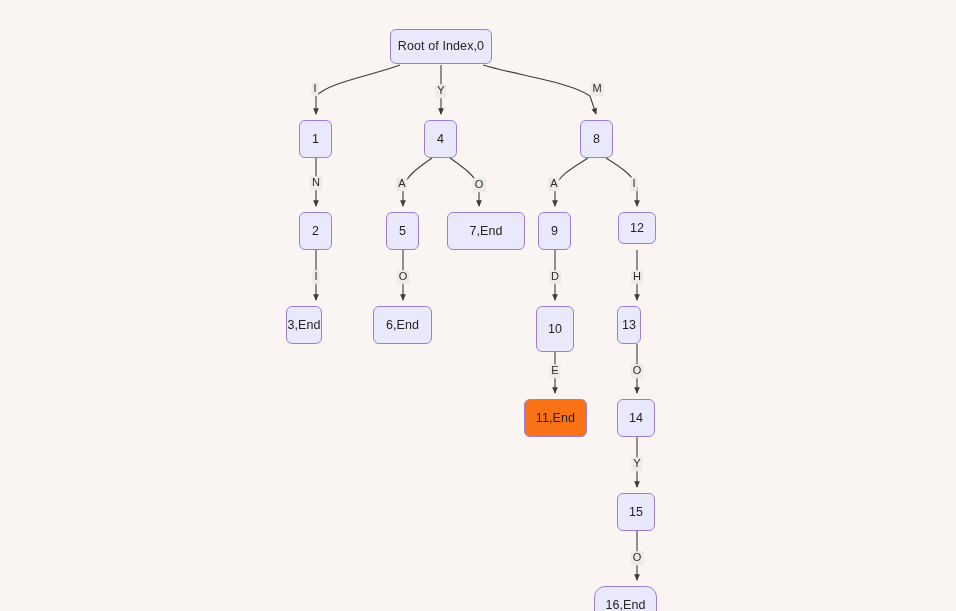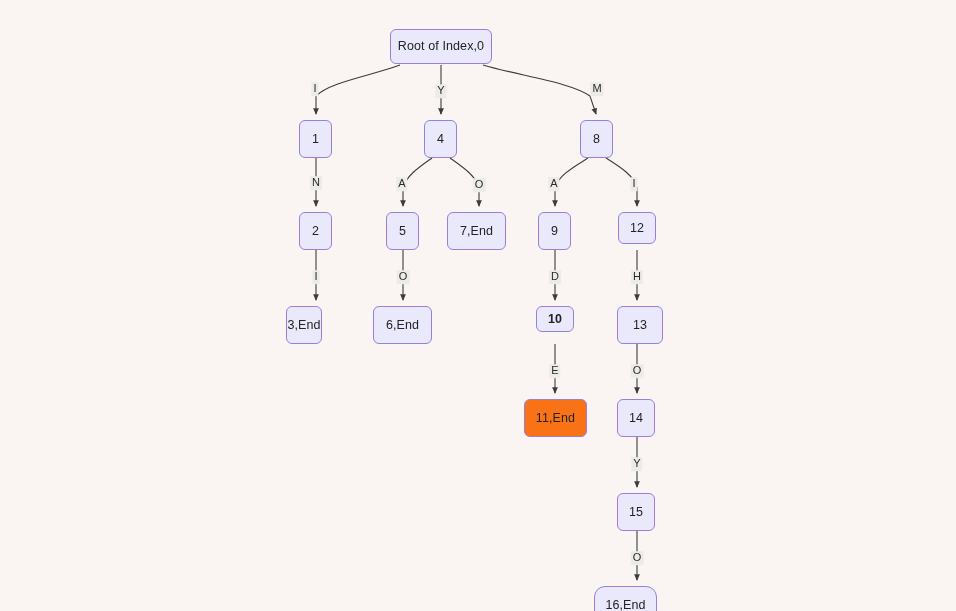--- a/index.html
+++ b/index.html
@@ -99,39 +99,39 @@
       </div>
       <div class="node" style="left: 580px; top: 100px; width: 33px; height: 38px; background: rgb(233, 233, 251); border-color: rgb(154, 127, 216);">
         <span>8</span>
       </div>
       <div class="node" style="left: 299px; top: 192px; width: 33px; height: 38px; background: rgb(233, 233, 251); border-color: rgb(154, 127, 216);">
         <span>2</span>
       </div>
       <div class="node" style="left: 386px; top: 192px; width: 33px; height: 38px; background: rgb(233, 233, 251); border-color: rgb(154, 127, 216);">
         <span>5</span>
       </div>
-      <div class="node" style="left: 447px; top: 192px; width: 59px; height: 38px; background: rgb(233, 233, 251); border-color: rgb(154, 127, 216);">
+      <div class="node" style="left: 447px; top: 192px; width: 78px; height: 38px; background: rgb(233, 233, 251); border-color: rgb(154, 127, 216);">
         <span>7,End</span>
       </div>
       <div class="node" style="left: 538px; top: 192px; width: 33px; height: 38px; background: rgb(233, 233, 251); border-color: rgb(154, 127, 216);">
         <span>9</span>
       </div>
       <div class="node" style="left: 618px; top: 192px; width: 38px; height: 32px; background: rgb(233, 233, 251); border-color: rgb(154, 127, 216);">
         <span>12</span>
       </div>
       <div class="node" style="left: 286px; top: 286px; width: 36px; height: 38px; background: rgb(233, 233, 251); border-color: rgb(154, 127, 216);">
         <span>3,End</span>
       </div>
       <div class="node" style="left: 373px; top: 286px; width: 59px; height: 38px; background: rgb(233, 233, 251); border-color: rgb(154, 127, 216); justify-content: center;">
         <span>6,End</span>
       </div>
-      <div class="node" style="left: 536px; top: 286px; width: 38px; height: 26px; background: rgb(233, 233, 251); border-color: rgb(154, 127, 216); font-weight: bold;">
+      <div class="node" style="left: 536px; top: 286px; width: 38px; height: 46px; background: rgb(233, 233, 251); border-color: rgb(154, 127, 216);">
         <span>10</span>
       </div>
-      <div class="node" style="left: 617px; top: 286px; width: 46px; height: 38px; background: rgb(233, 233, 251); border-color: rgb(154, 127, 216);">
+      <div class="node" style="left: 617px; top: 286px; width: 24px; height: 38px; background: rgb(233, 233, 251); border-color: rgb(154, 127, 216);">
         <span>13</span>
       </div>
       <div class="node" style="left: 524px; top: 379px; width: 63px; height: 38px; background: #f97316; border-color: rgb(154, 127, 216);">
         <span>11,End</span>
       </div>
       <div class="node" style="left: 617px; top: 379px; width: 38px; height: 38px; background: rgb(233, 233, 251); border-color: rgb(154, 127, 216); align-items: center;">
         <span>14</span>
       </div>
       <div class="node" style="left: 617px; top: 473px; width: 38px; height: 38px; background: rgb(233, 233, 251); border-color: rgb(154, 127, 216); align-items: center;">
         <span>15</span>

